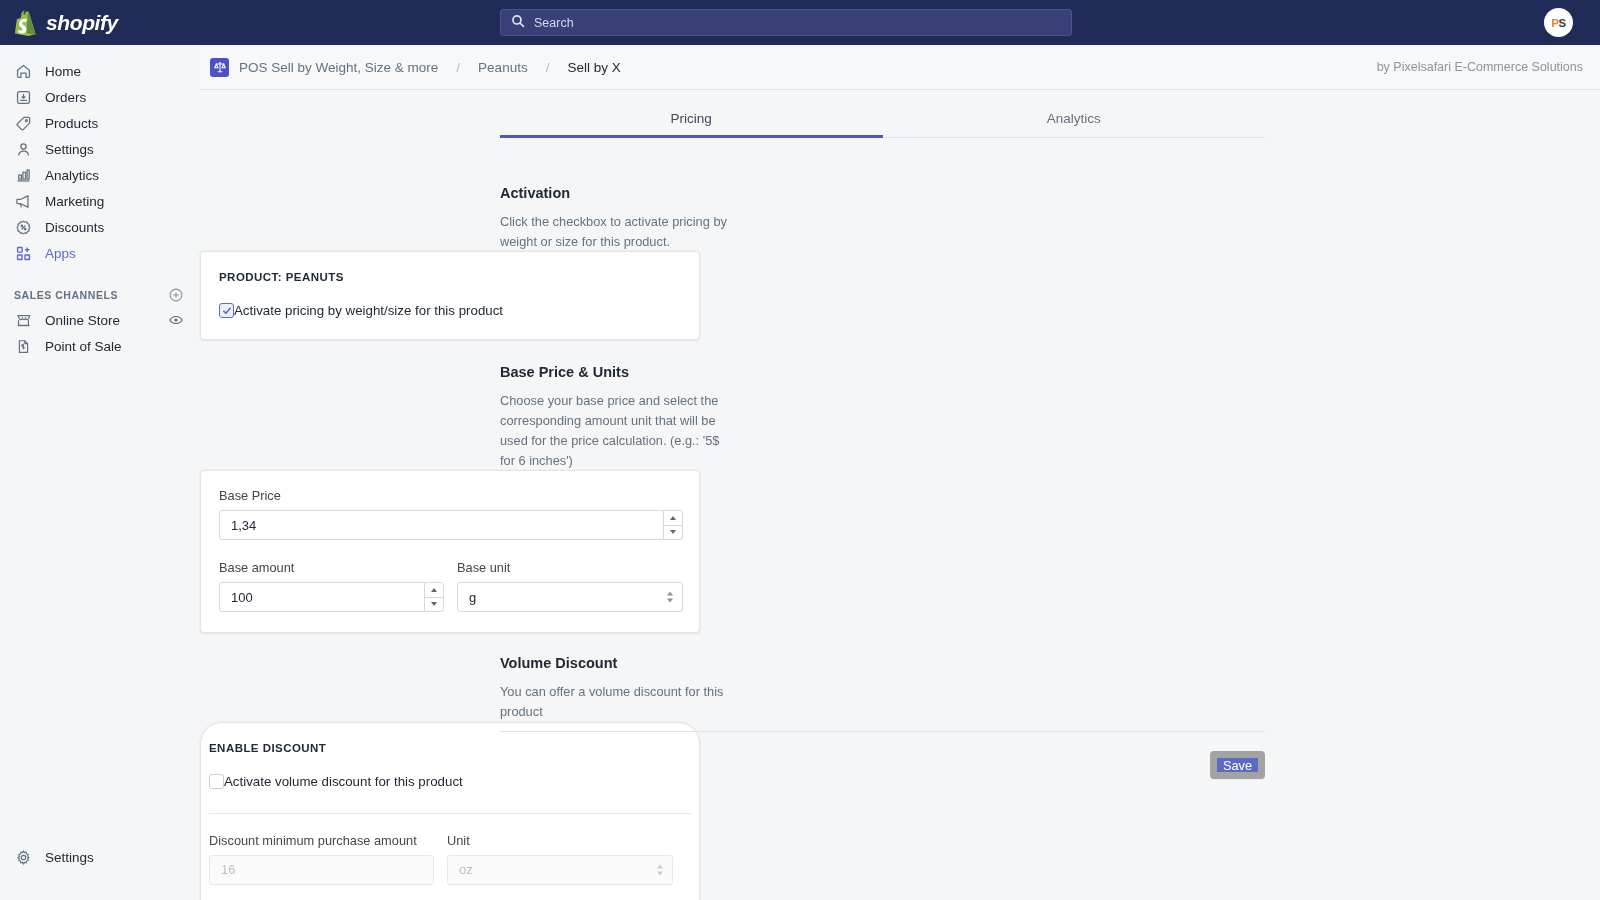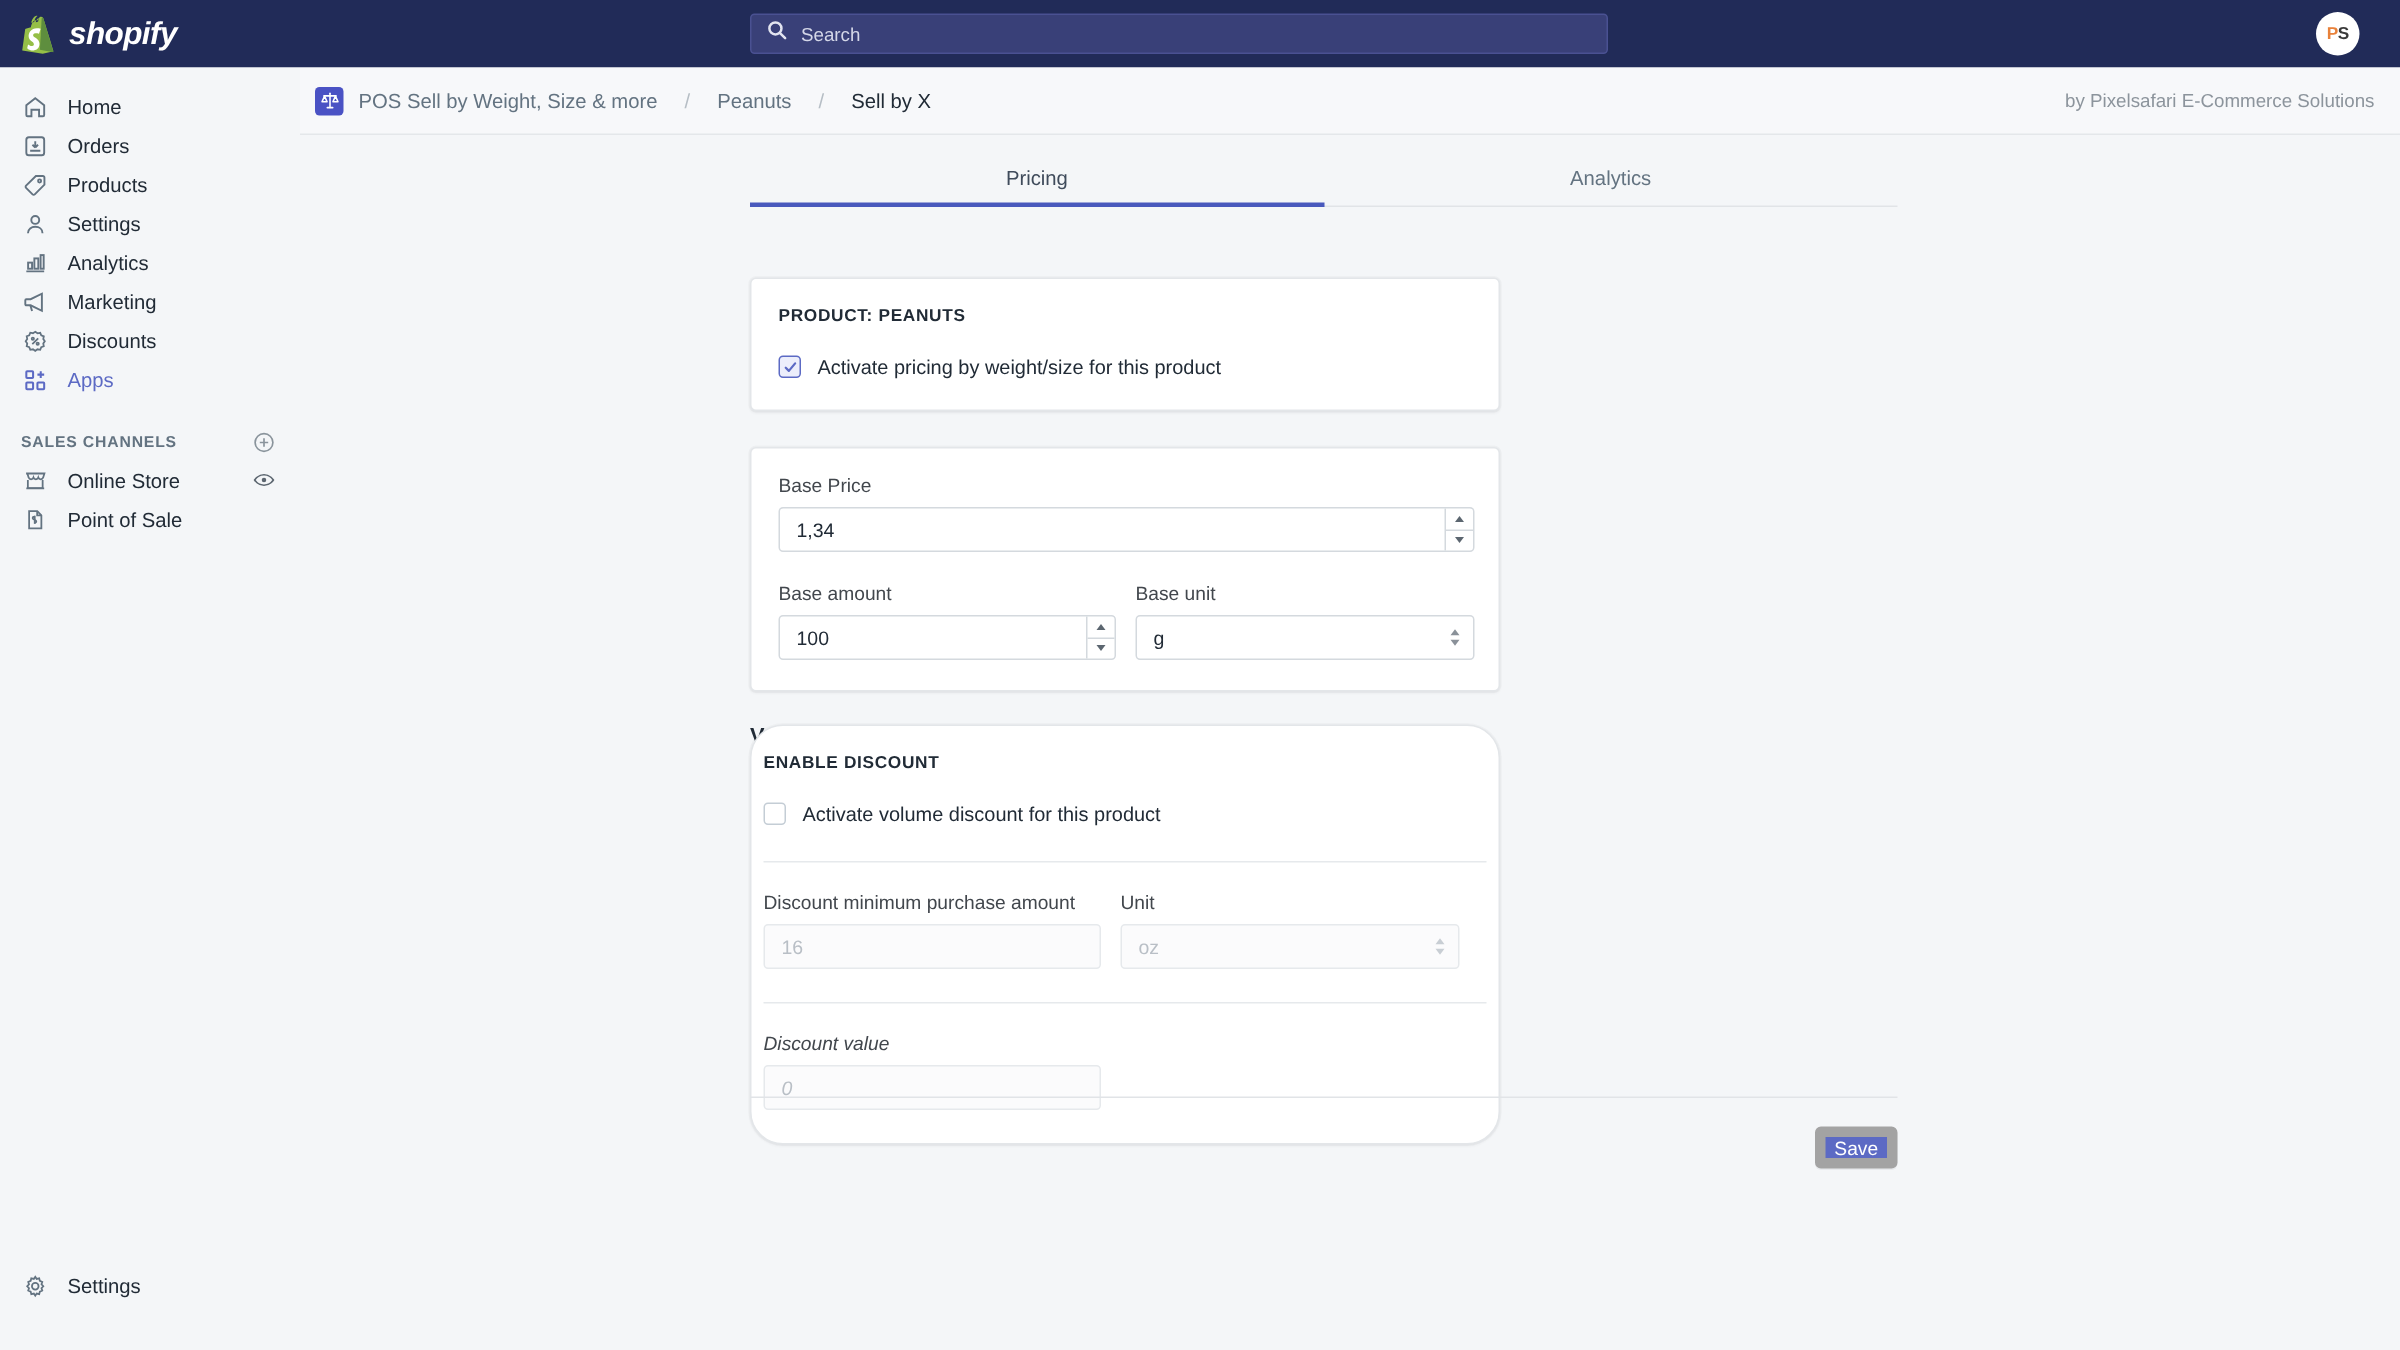--- a/index.html
+++ b/index.html
@@ -124,40 +124,40 @@
     position: relative;
   }
   .tab.active { color: #3f4b5b; }
   .tab.active::after {
     content: ""; position: absolute; bottom: -1px; left: 0;
     width: 100%; height: 3px; background: #4959bd;
   }
 
   
   .content { position: absolute; top: 138px; left: 200px; width: 1400px; }
-  .row { display: flex; margin-top: 0; }
+  .row { display: flex; margin-top: 0; flex-direction: column; }
   .row-left { width: 265px; padding-left: 300px; padding-right: 0; }
   .row-left-inner { width: 235px; }
   .sec-title {
     font-size: 14.5px; font-weight: bold; color: #212b36;
     margin-bottom: 11px;
   }
   .sec-desc { font-size: 12.8px; color: #637381; line-height: 1.54; }
 
   .card {
     background: #ffffff;
     border: 1px solid #e3e6e9;
     border-radius: 4px;
     box-shadow: 0 0 0 1px rgba(63,63,68,0.03), 0 1px 2px rgba(63,63,68,0.07);
   }
   .card-label {
     font-size: 11.5px; font-weight: bold; letter-spacing: 0.45px;
     color: #212b36;
   }
-  .cb-row { display: flex; align-items: center; gap: 11px; }
+  .cb-row { display: flex; align-items: center; gap: 0; }
   .checkbox {
     width: 15px; height: 15px; border-radius: 3px;
     border: 1px solid #5c6ac4; background: #eceefb;
     display: flex; align-items: center; justify-content: center;
     cursor: pointer; flex-shrink: 0;
   }
   .checkbox.unchecked { border: 1px solid #c4cdd5; background: #ffffff; }
   .cb-text { font-size: 13.3px; color: #212b36; }
 
   .field-label { font-size: 12.8px; color: #42474d; margin-bottom: 7px; }

